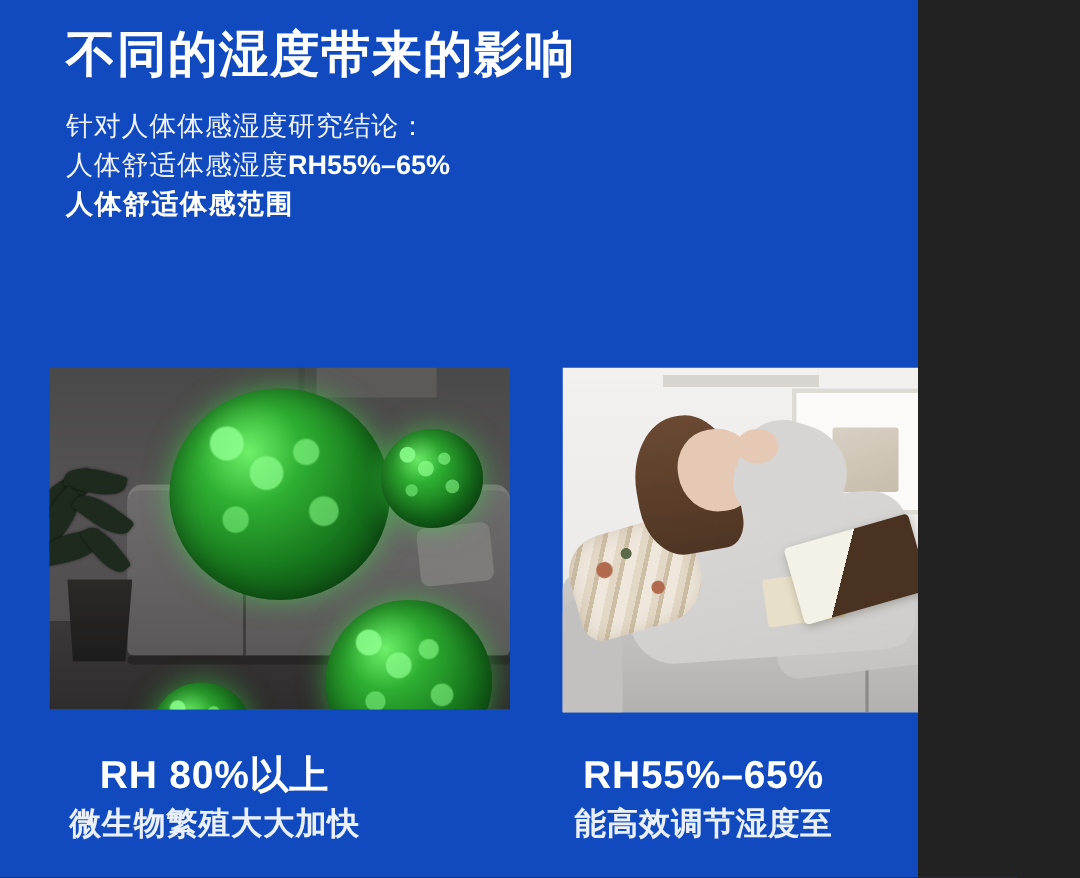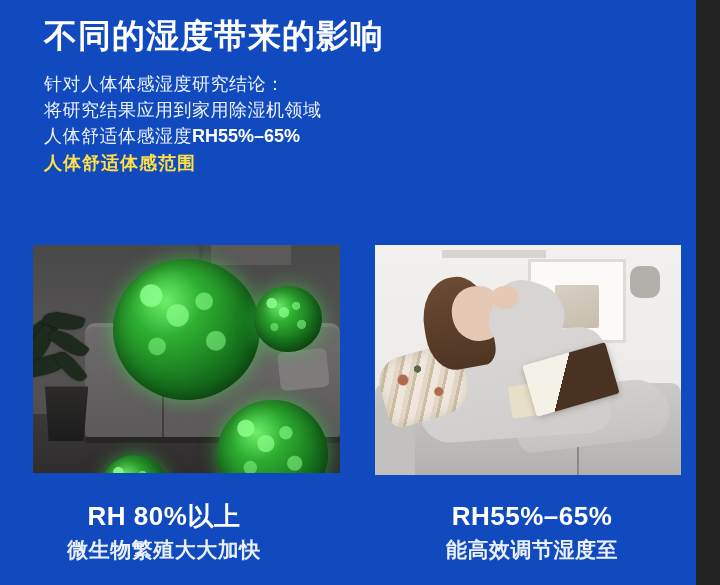--- a/index.html
+++ b/index.html
@@ -2,21 +2,21 @@
 <html><head>
 <meta charset="utf-8">
 <style>
   html, body {
     margin: 0;
     padding: 0;
     background: #222;
   }
   .poster {
     position: relative;
-    width: 696px;
+    width: 612px;
     height: 585px;
     background: #1149BF;
     overflow: hidden;
     font-family: "Liberation Sans", "DejaVu Sans", sans-serif;
     -webkit-font-smoothing: antialiased;
   }
 
   
   .header {
     position: absolute;
@@ -43,21 +43,21 @@
     letter-spacing: 0.5px;
     white-space: nowrap;
   }
   .bodyline .em {
     font-weight: bold;
     color: #ffffff;
     letter-spacing: 0px;
   }
   .bodyline.strong {
     font-weight: bold;
-    color: #fde047;
+    color: #ffffff;
     letter-spacing: 1px;
   }
 
   
   .photo {
     position: absolute;
     overflow: hidden;
   }
   .photo-left {
     left: 33px;
@@ -415,21 +415,20 @@
 </head>
 <body>
 
 <div class="poster">
 
   <div class="header">
     <div class="headline">不同的湿度带来的影响</div>
 
     <div class="bodylines">
       <div class="bodyline">针对人体体感湿度研究结论：</div>
-      <div class="bodyline">将研究结果应用到家用除湿机领域</div>
       <div class="bodyline"><span>人体舒适体感湿度</span><span class="em">RH55%–65%</span></div>
       <div class="bodyline strong">人体舒适体感范围</div>
     </div>
   </div>
 
   <div class="photo photo-left">
     <div class="scene-dark">
       <div class="dk-wallpanel"></div>
       <div class="dk-wallpanel2"></div>
       <div class="dk-floor"></div>

